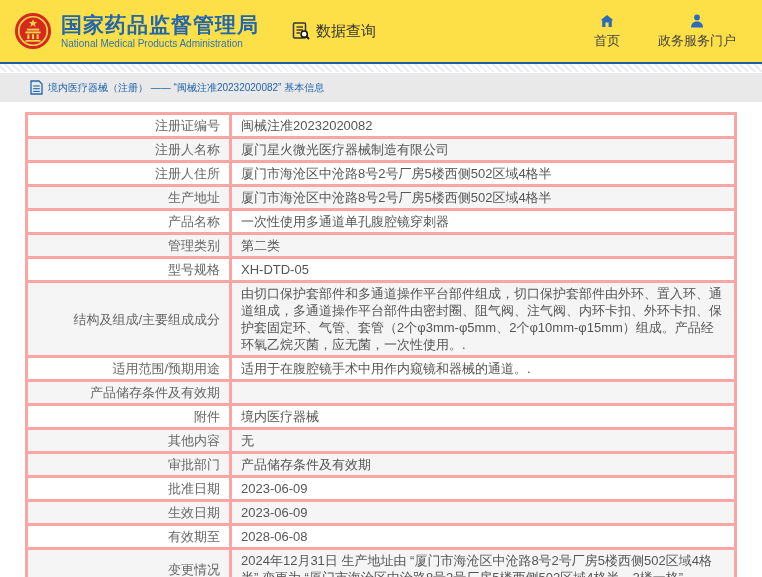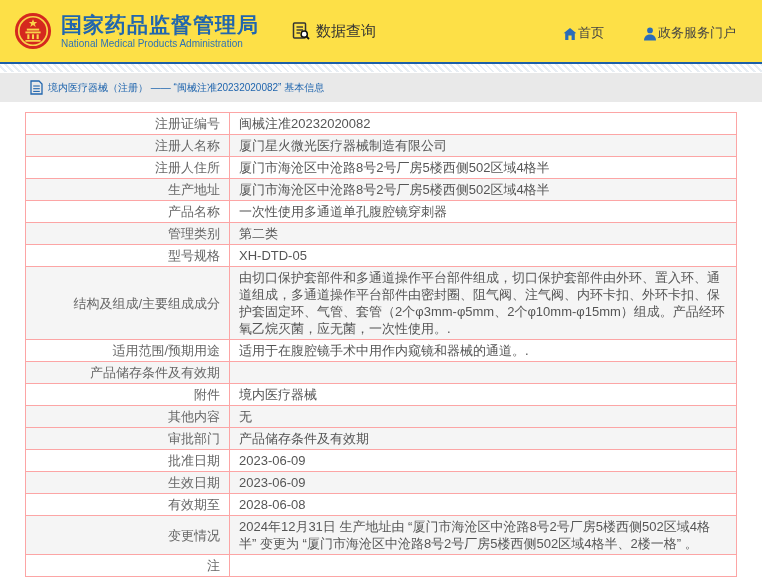--- a/index.html
+++ b/index.html
@@ -14,21 +14,21 @@
   
   .header { height:62px; display:flex; align-items:center; padding-left:14px; background:#fde047; }
   .emblem { width:38px; height:38px; flex:0 0 38px; }
   .title-block { margin-left:9px; line-height:1.1; }
   .site-title { color:#2166ae; font-size:21px; font-weight:bold; letter-spacing:1px; }
   .site-subtitle { color:#2f72b6; font-size:10px; margin-top:2px; }
   .dataquery { display:flex; align-items:center; margin-left:32px; cursor:pointer; }
   .dataquery svg { width:20px; height:20px; }
   .dataquery-label { font-size:15px; color:#333; margin-left:5px; }
   .header-nav { margin-left:auto; display:flex; gap:38px; margin-right:26px; }
-  .nav-item { display:flex; align-items:flex-end; cursor:pointer; }
+  .nav-item { display:flex; flex-direction:column; align-items:center; cursor:pointer; }
   .nav-item svg { width:16px; height:16px; }
   .nav-label { font-size:13px; color:#444; margin-top:3px; white-space:nowrap; }
 
   .blue-line { height:2px; background:#1c5fa8; }
   .hatch-strip {
     height:8px;
     background:repeating-linear-gradient(45deg,#ffffff 0 3px,#e7edf3 3px 5px);
   }
 
   
@@ -36,21 +36,21 @@
     height:29px; background:#e9e9e9; display:flex; align-items:center;
     padding-left:30px; margin-top:1px;
   }
   .breadcrumb svg { width:13px; height:15px; }
   .breadcrumb-text { color:#2166ae; font-size:10px; margin-left:5px; }
 
   
   .table-wrap { padding:10px 25px 0 25px; }
   table.info { border-collapse:collapse; width:712px; table-layout:fixed; }
   table.info th, table.info td {
-    border:1px solid #fca5a5; font-size:13px; font-weight:normal;
+    border:3px solid #fca5a5; font-size:13px; font-weight:normal;
     padding:2px 9px; height:21px; line-height:17px;
   }
   table.info th { width:204px; text-align:right; color:#666; background:transparent; }
   table.info td { text-align:left; color:#555; word-break:break-all; }
   tr.alt th, tr.alt td { background:#f5f5f5; }
 </style>
 </head>
 <body>
 
 <div class="page">

